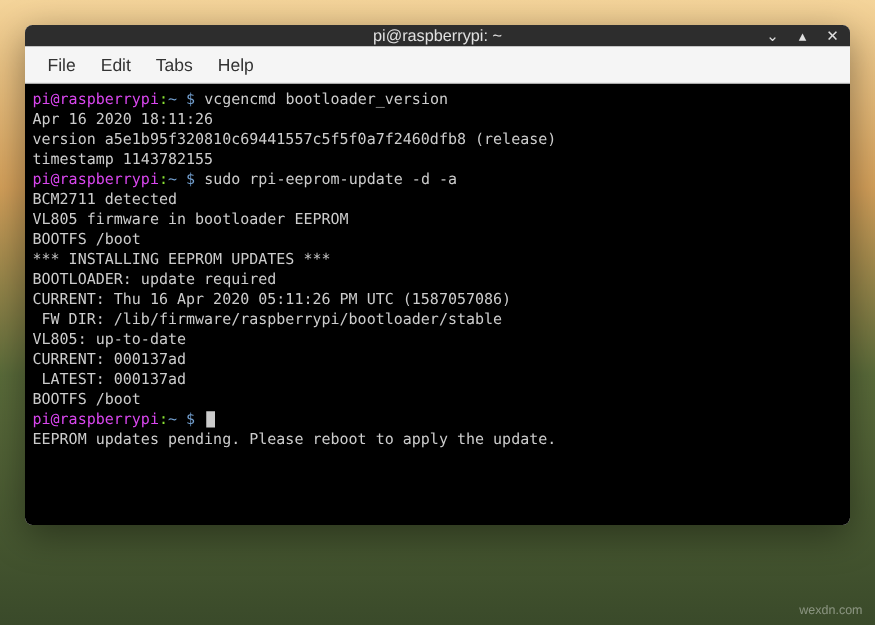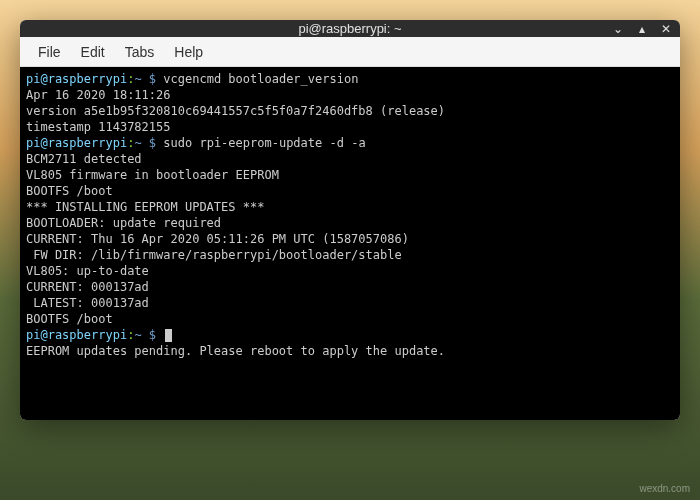--- a/index.html
+++ b/index.html
@@ -88,21 +88,21 @@
     }
     .terminal::-webkit-scrollbar-track {
       background: #1a1a1a;
     }
     .terminal::-webkit-scrollbar-thumb {
       background: #444;
     }
     .line {
       white-space: pre;
     }
-    .prompt-user { color: #7dd3fc; }
+    .prompt-user { color: #d946ef; }
     .prompt-colon { color: #8ae234; }
     .prompt-path { color: #729fcf; }
     .prompt-dollar { color: #729fcf; }
     .cmd { color: #ccc; }
     .cursor {
       display: inline-block;
       width: 7px;
       height: 13px;
       background: #ccc;
       vertical-align: text-bottom;

